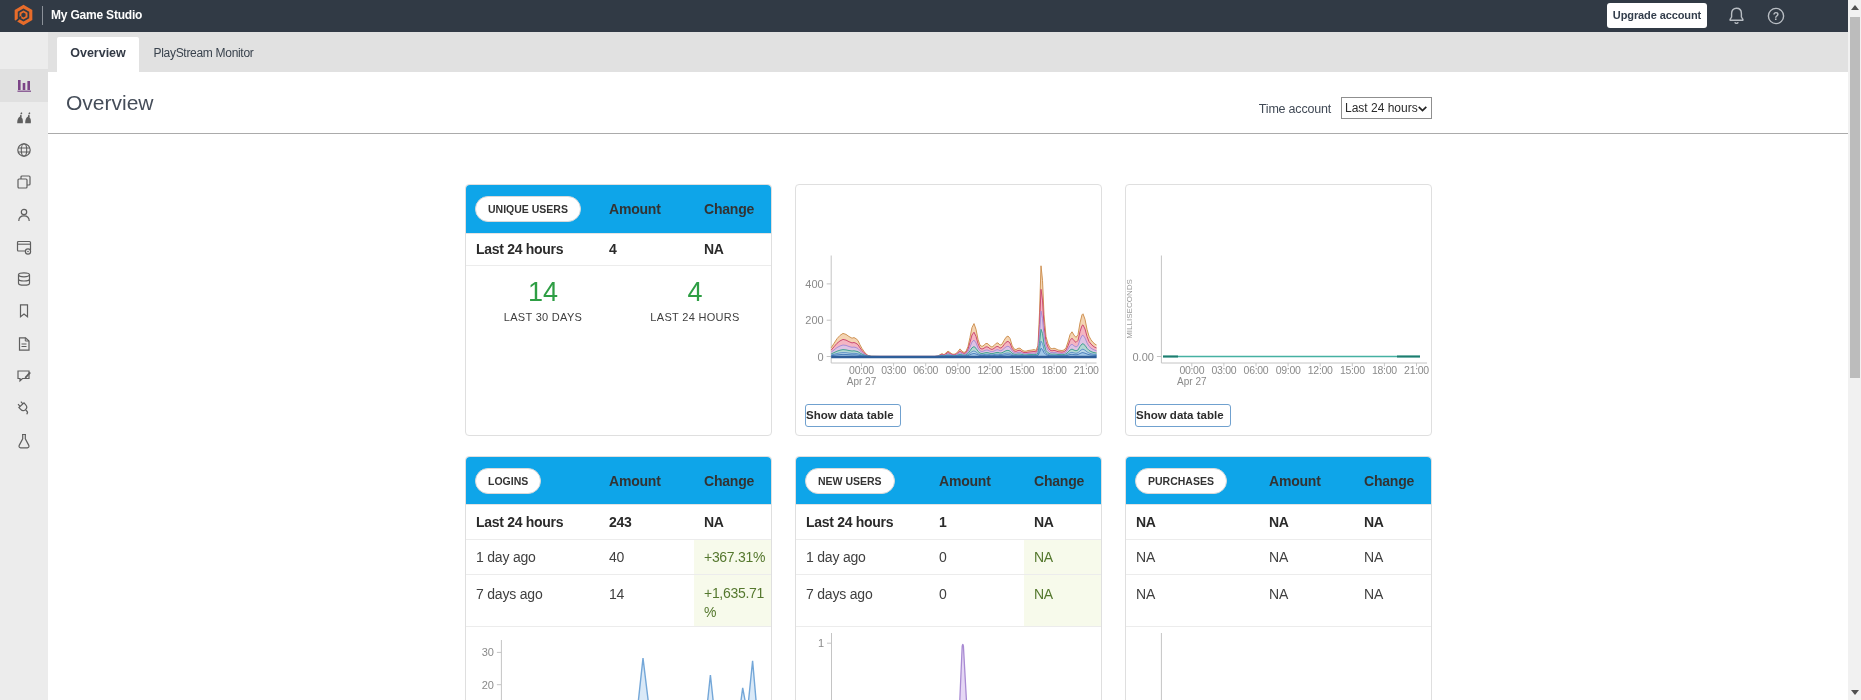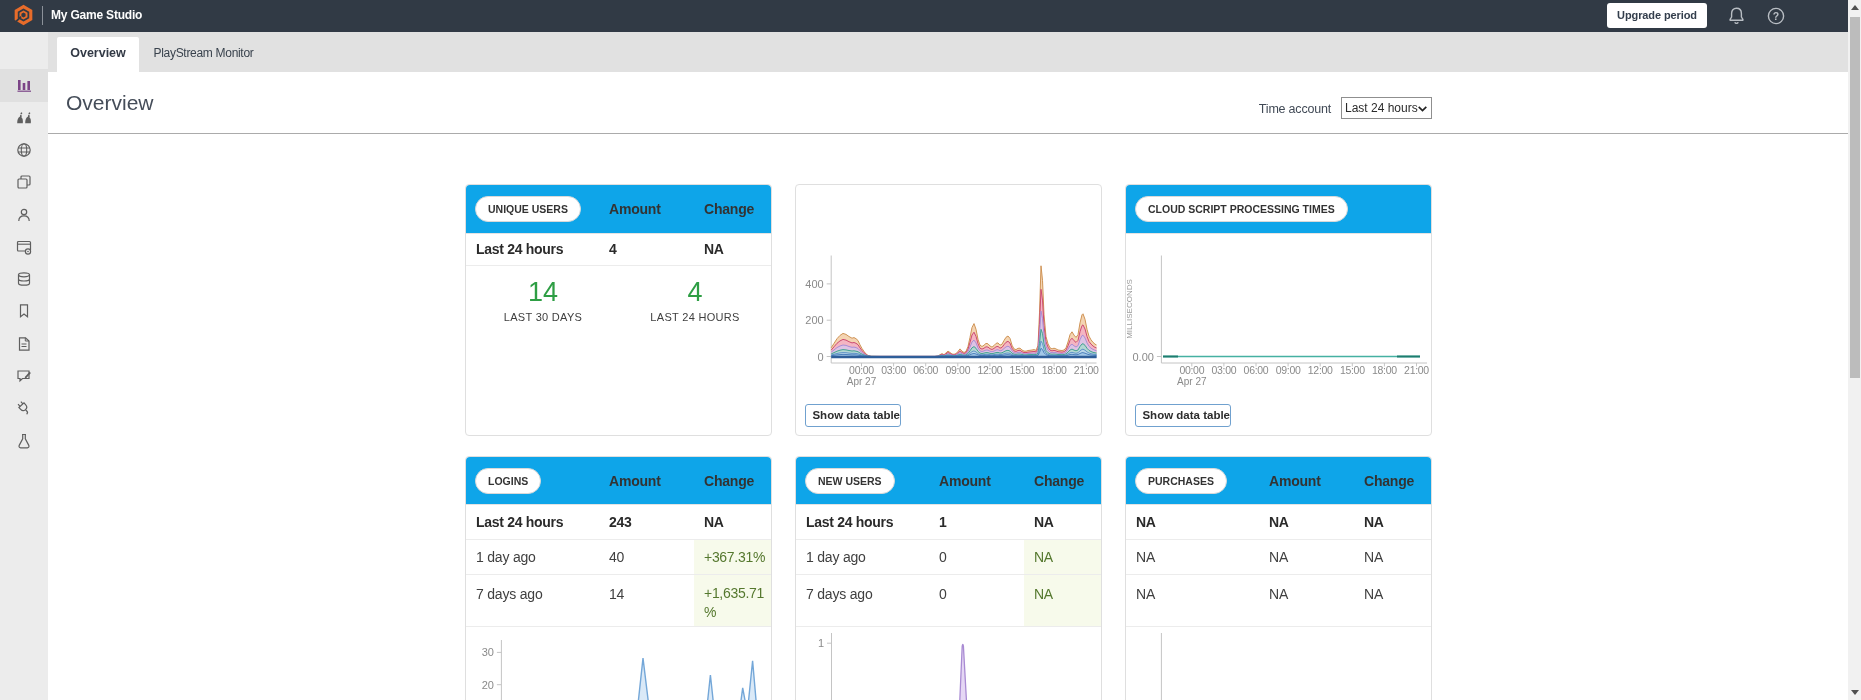--- a/index.html
+++ b/index.html
@@ -39,41 +39,41 @@
 .trow { position:absolute; left:0; right:0; border-bottom:1px solid #ececec; }
 .c1 { position:absolute; left:10px; }
 .c2 { position:absolute; left:143px; }
 .c3 { position:absolute; left:238px; }
 .greenbg { position:absolute; left:228px; right:0; top:0; bottom:0; background:#f7faeb; }
 .rowtxt { font-size:14px; color:#404040; letter-spacing:-0.2px; }
 .boldtxt { font-size:14px; font-weight:bold; color:#2b2b2b; letter-spacing:-0.3px; }
 .greentxt { font-size:14px; color:#55782e; letter-spacing:-0.3px; }
 .bignum { font-size:27px; color:#2e9e44; text-align:center; }
 .biglab { font-size:11px; color:#3e3e3e; text-align:center; letter-spacing:0.3px; margin-top:3px; }
-.sdt { position:absolute; width:96px; height:23px; border:1px solid #70a1cf; border-radius:3px; background:#fff; font-size:11.5px; font-weight:bold; color:#2d2d2d; text-align:right; line-height:21px; white-space:nowrap; }
+.sdt { position:absolute; width:96px; height:23px; border:1px solid #70a1cf; border-radius:3px; background:#fff; font-size:11.5px; font-weight:bold; color:#2d2d2d; text-align:left; line-height:21px; white-space:nowrap; }
 
 
 #sbar { position:absolute; left:1848px; top:0; width:13px; height:700px; background:#f1f1f1; }
 #sthumb { position:absolute; left:1.5px; top:17px; width:10px; height:361px; background:#bcbcbc; }
 </style>
 </head>
 <body>
 <div id="page">
 
   <div id="topbar">
     <svg class="abs" style="left:13px;top:4px" width="21" height="23" viewBox="0 0 21 23">
       <path fill="#e86c2a" fill-rule="evenodd" d="M10.5 0.8 L19.33 5.9 L19.33 16.1 L10.5 21.2 L1.67 16.1 L1.67 5.9 Z
         M10.5 4.4 L16.22 7.7 L16.22 14.3 L10.5 17.6 L4.78 14.3 L4.78 7.7 Z"></path>
       <path fill="#e86c2a" fill-rule="evenodd" d="M10.5 6.4 L14.48 8.7 L14.48 13.3 L10.5 15.6 L6.52 13.3 L6.52 8.7 Z
         M10.5 8.6 L12.58 9.8 L12.58 12.2 L10.5 13.4 L8.42 12.2 L8.42 9.8 Z"></path>
       <path stroke="#313a45" stroke-width="1.8" fill="none" d="M2.2 18.3 L8.0 12.6"></path>
     </svg>
     <div id="logodiv"></div>
     <div id="brand">My Game Studio</div>
-    <div id="upgbtn">Upgrade period</div>
+    <div id="upgbtn">Upgrade account</div>
     <svg class="abs" style="left:1727px;top:6px" width="19" height="20" viewBox="0 0 19 20">
       <path fill="none" stroke="#b9bec4" stroke-width="1.4" stroke-linejoin="round" d="M9.5 2.2c-3.2 0-4.9 2.4-4.9 5.2v3.6l-1.5 2.4v0.9h12.8v-0.9l-1.5-2.4V7.4c0-2.8-1.7-5.2-4.9-5.2z"></path>
       <path fill="none" stroke="#b9bec4" stroke-width="1.4" d="M7.8 16.2a1.8 1.8 0 0 0 3.4 0"></path>
     </svg>
     <svg class="abs" style="left:1767px;top:7px" width="18" height="18" viewBox="0 0 18 18">
       <circle cx="9" cy="9" r="7.6" fill="none" stroke="#b9bec4" stroke-width="1.4"></circle>
       <text x="9" y="13" font-size="10.5" font-weight="bold" fill="#b9bec4" text-anchor="middle" font-family="Liberation Sans,sans-serif">?</text>
     </svg>
     <div id="avatar">PA</div>
   </div>
@@ -168,23 +168,20 @@
       <div class="bignum">4</div>
       <div class="biglab">LAST 24 HOURS</div>
     </div>
   </div>
 
   <div class="card" style="left:795px;top:184px;height:252px">
     <div class="sdt" style="left:9px;top:219px">Show data table</div>
   </div>
 
   <div class="card" style="left:1125px;top:184px;height:252px">
-    <div class="chead" style="height:49px">
-        <span class="pill">CLOUD SCRIPT PROCESSING TIMES</span>
-      </div>
     <div class="sdt" style="left:9px;top:219px">Show data table</div>
   </div>
 
   <div class="card" style="left:465px;top:456px;height:340px">
     <div class="chead" style="height:48px">
         <span class="pill">LOGINS</span>
       <span class="collab" style="left:143px;line-height:48px;top:0;height:48px">Amount</span>
       <span class="collab" style="left:238px;line-height:48px;top:0;height:48px">Change</span>
     </div>
     <div class="trow" style="top:48px;height:35px">

